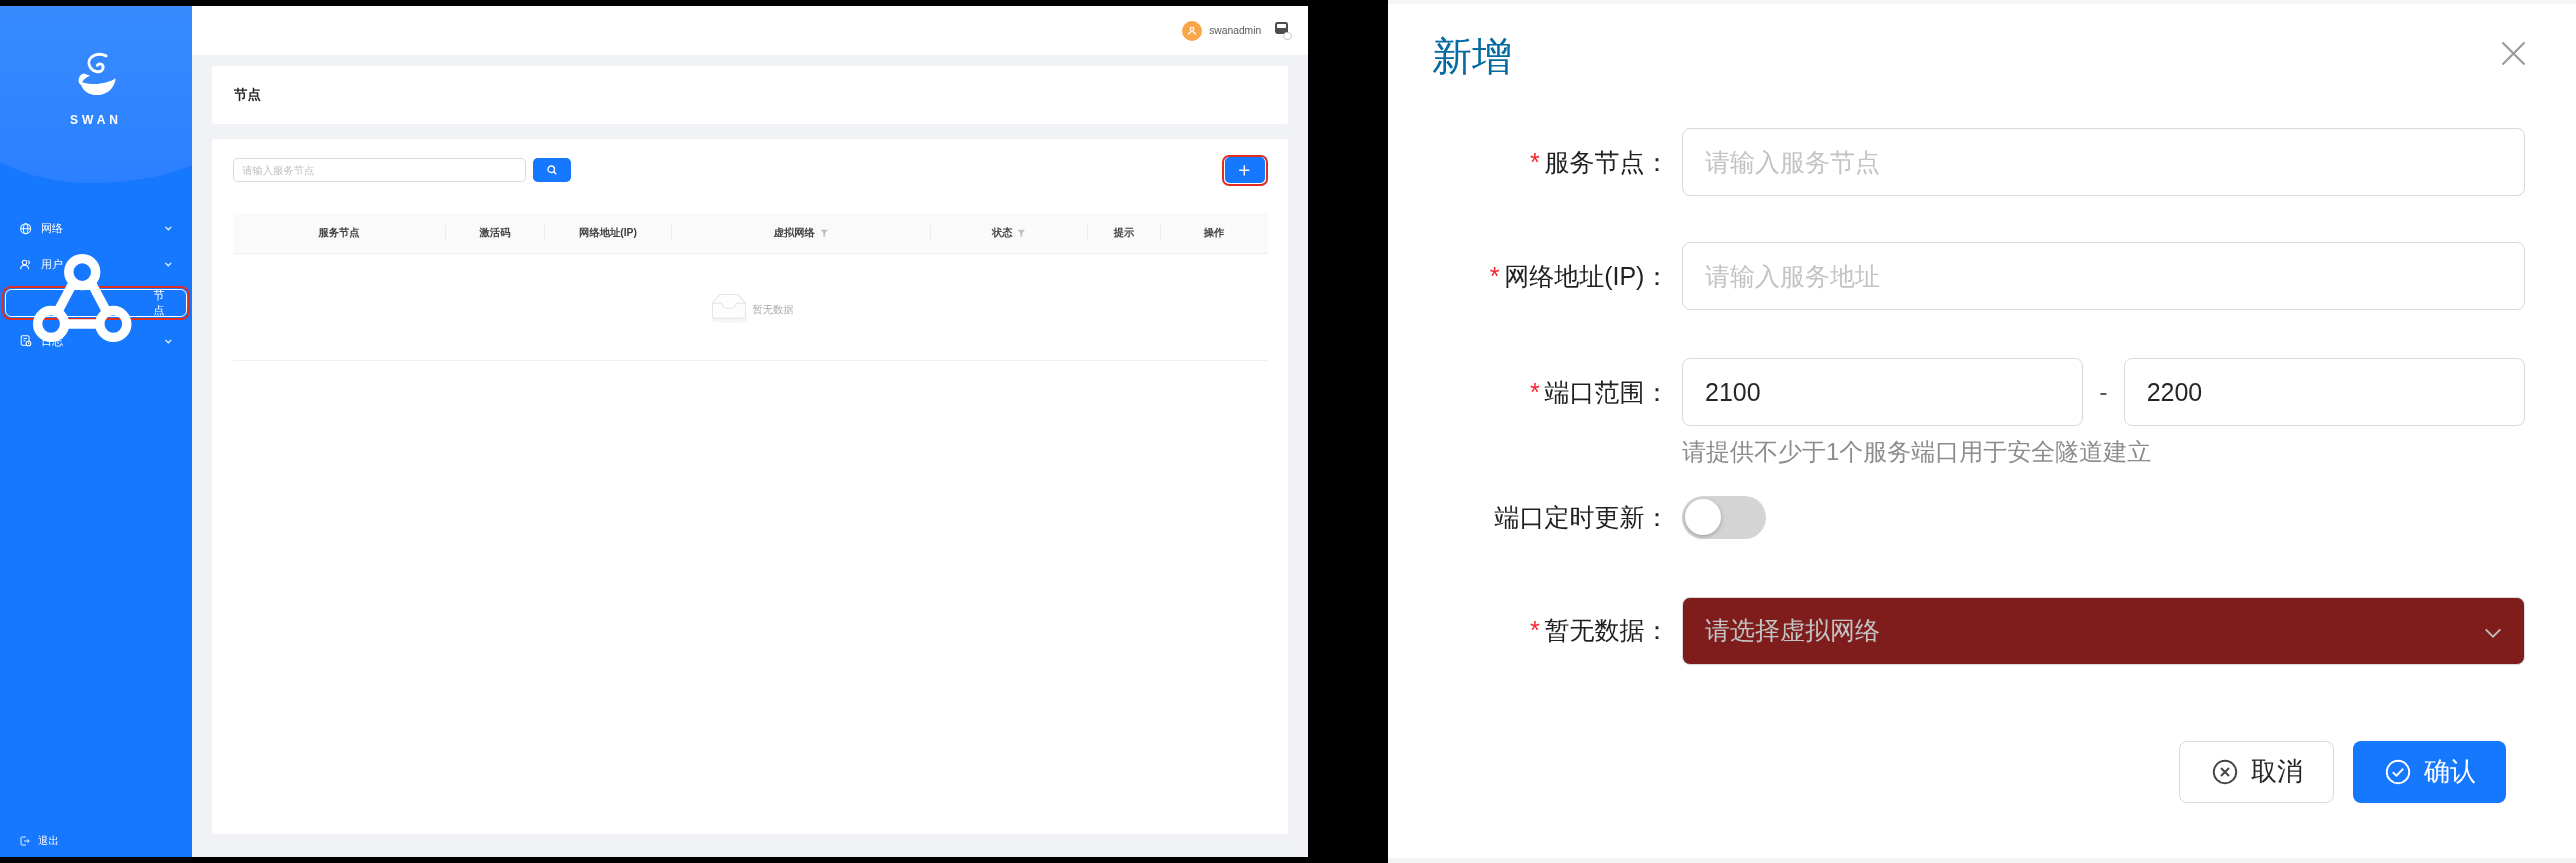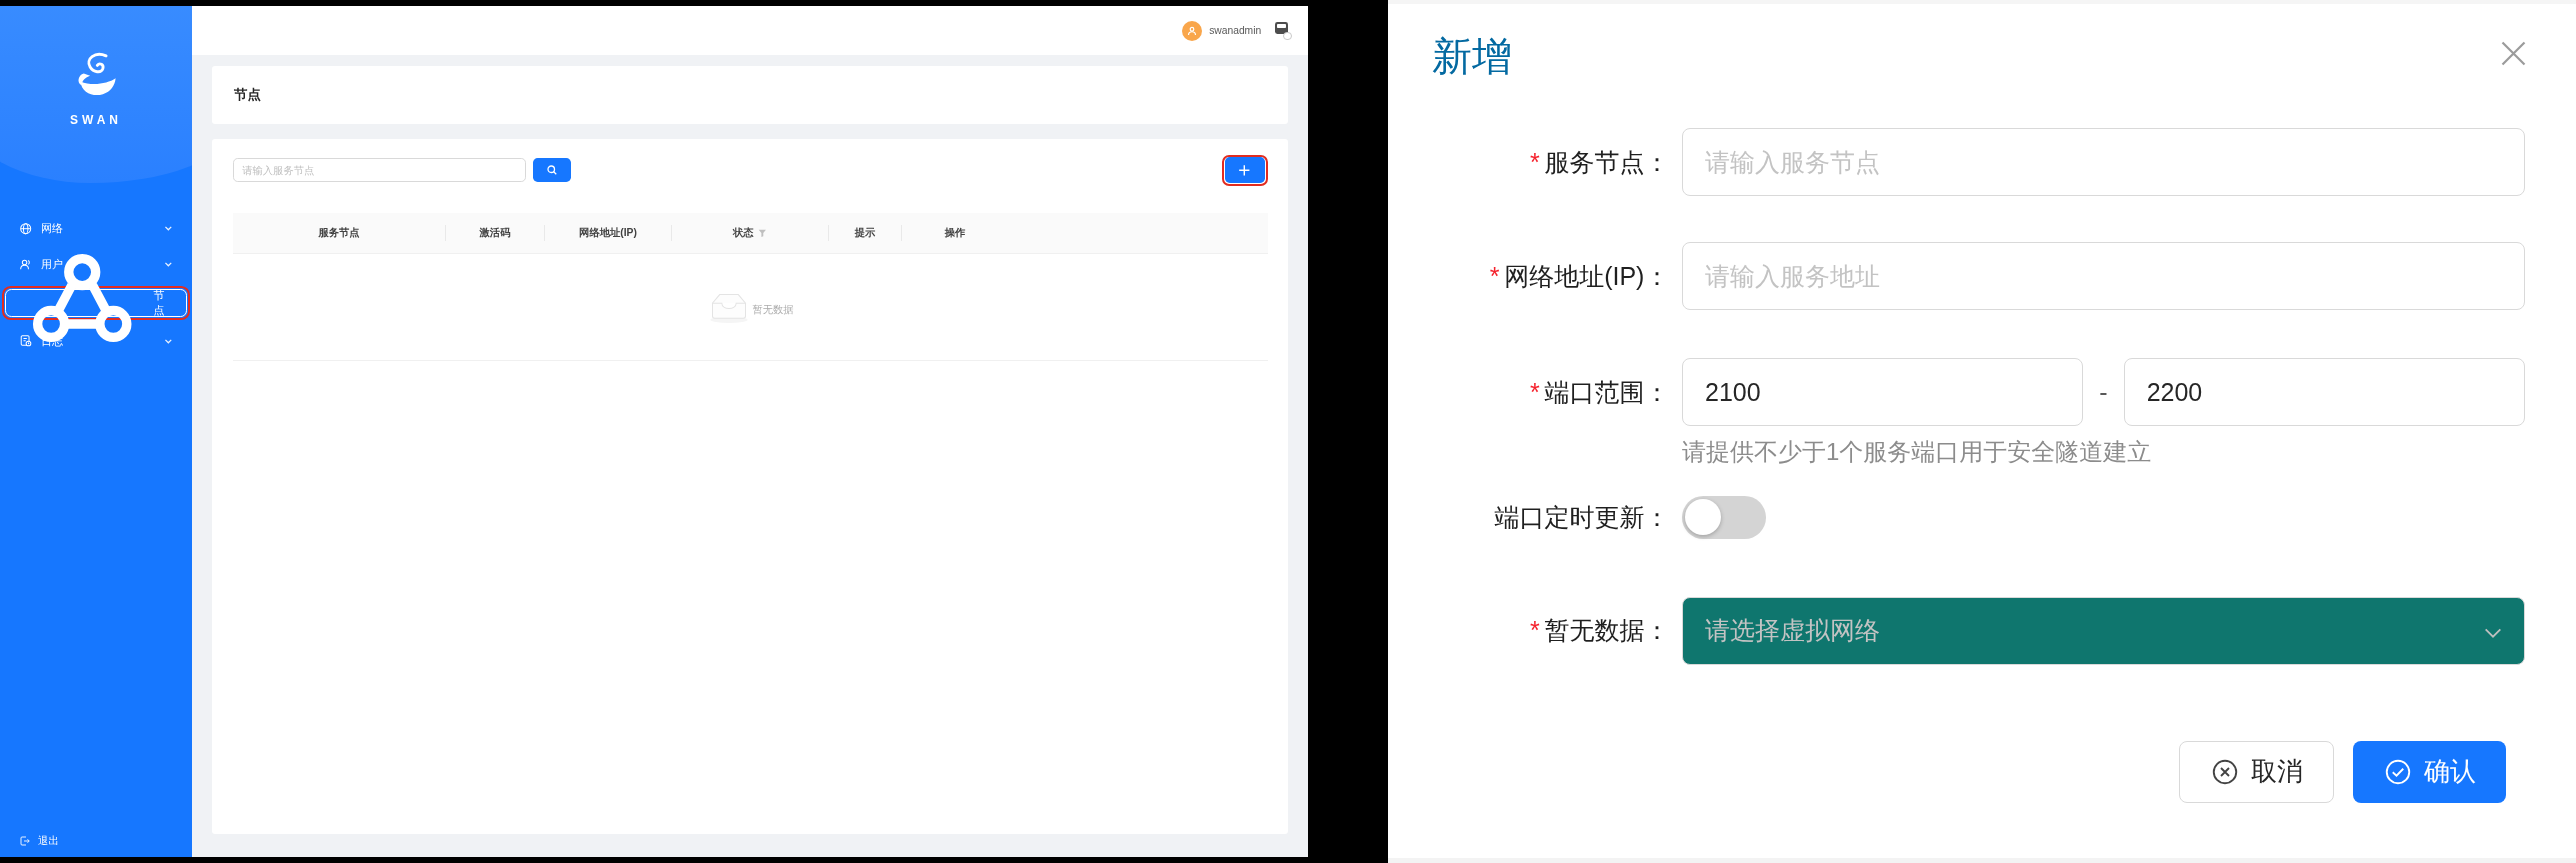--- a/index.html
+++ b/index.html
@@ -82,21 +82,21 @@
   .star { color:#f5222d; margin-right:4.7px; }
   .form-control { flex:1; margin-right:51px; display:flex; align-items:center; }
   .big-input { width:100%; height:68px; border:1.6px solid #d9d9d9; border-radius:8px; padding:0 22px;
     font-size:25px; color:#262626; outline:none; background:#fff; }
   .big-input::placeholder { color:#c3c3c3; }
   .dash { margin:0 16px; font-size:25px; color:#595959; }
   .toggle { width:84px; height:43px; background:#d4d4d4; border-radius:21.3px; position:relative; cursor:pointer; flex:0 0 auto; }
   .toggle .knob { position:absolute; left:3.2px; top:3.2px; width:36px; height:36px; background:#fff; border-radius:50%;
     box-shadow:0 1.6px 4.7px rgba(0,0,0,.25); }
   .select-box { width:100%; height:68px; border:1.6px solid #d9d9d9; border-radius:8px; padding:0 55px 0 22px;
-    font-size:25px; color:#c3c3c3; display:flex; align-items:center; position:relative; cursor:pointer; background:#0f766e; }
+    font-size:25px; color:#c3c3c3; display:flex; align-items:center; position:relative; cursor:pointer; background:#7f1d1d; }
   .select-chev { position:absolute; right:20.5px; top:24px; width:22px; height:22px; }
 
   .footer-row { margin-top:76px; display:flex; justify-content:flex-end; gap:19px; padding-right:70px; }
   .btn-big { height:62px; border-radius:8px; font-size:26px; display:flex; align-items:center; gap:11px;
     padding:0 30px; cursor:pointer; }
   .btn-cancel { background:#fff; border:1.6px solid #d9d9d9; color:#262626; }
   .btn-confirm { background:#1677ff; border:none; color:#fff; }
   .btn-ico { width:30px; height:30px; }
 </style>
 </head>
@@ -211,20 +211,26 @@
       <div class="table-head">
         <div class="th c0">
             <span>服务节点</span>
           </div>
         <div class="th c1">
             <span>激活码</span>
           </div>
         <div class="th c2">
             <span>网络地址(IP)</span>
           </div>
+        <div class="th c3">
+            <span>虚拟网络</span>
+          <svg class="funnel" viewBox="0 0 12 12" fill="#bfbfbf">
+              <path d="M1 1 h10 L7.3 5.6 V10 L4.7 11 V5.6 Z"></path>
+            </svg>
+        </div>
         <div class="th c4">
             <span>状态</span>
           <svg class="funnel" viewBox="0 0 12 12" fill="#bfbfbf">
               <path d="M1 1 h10 L7.3 5.6 V10 L4.7 11 V5.6 Z"></path>
             </svg>
         </div>
         <div class="th c5">
             <span>提示</span>
           </div>
         <div class="th c6">

